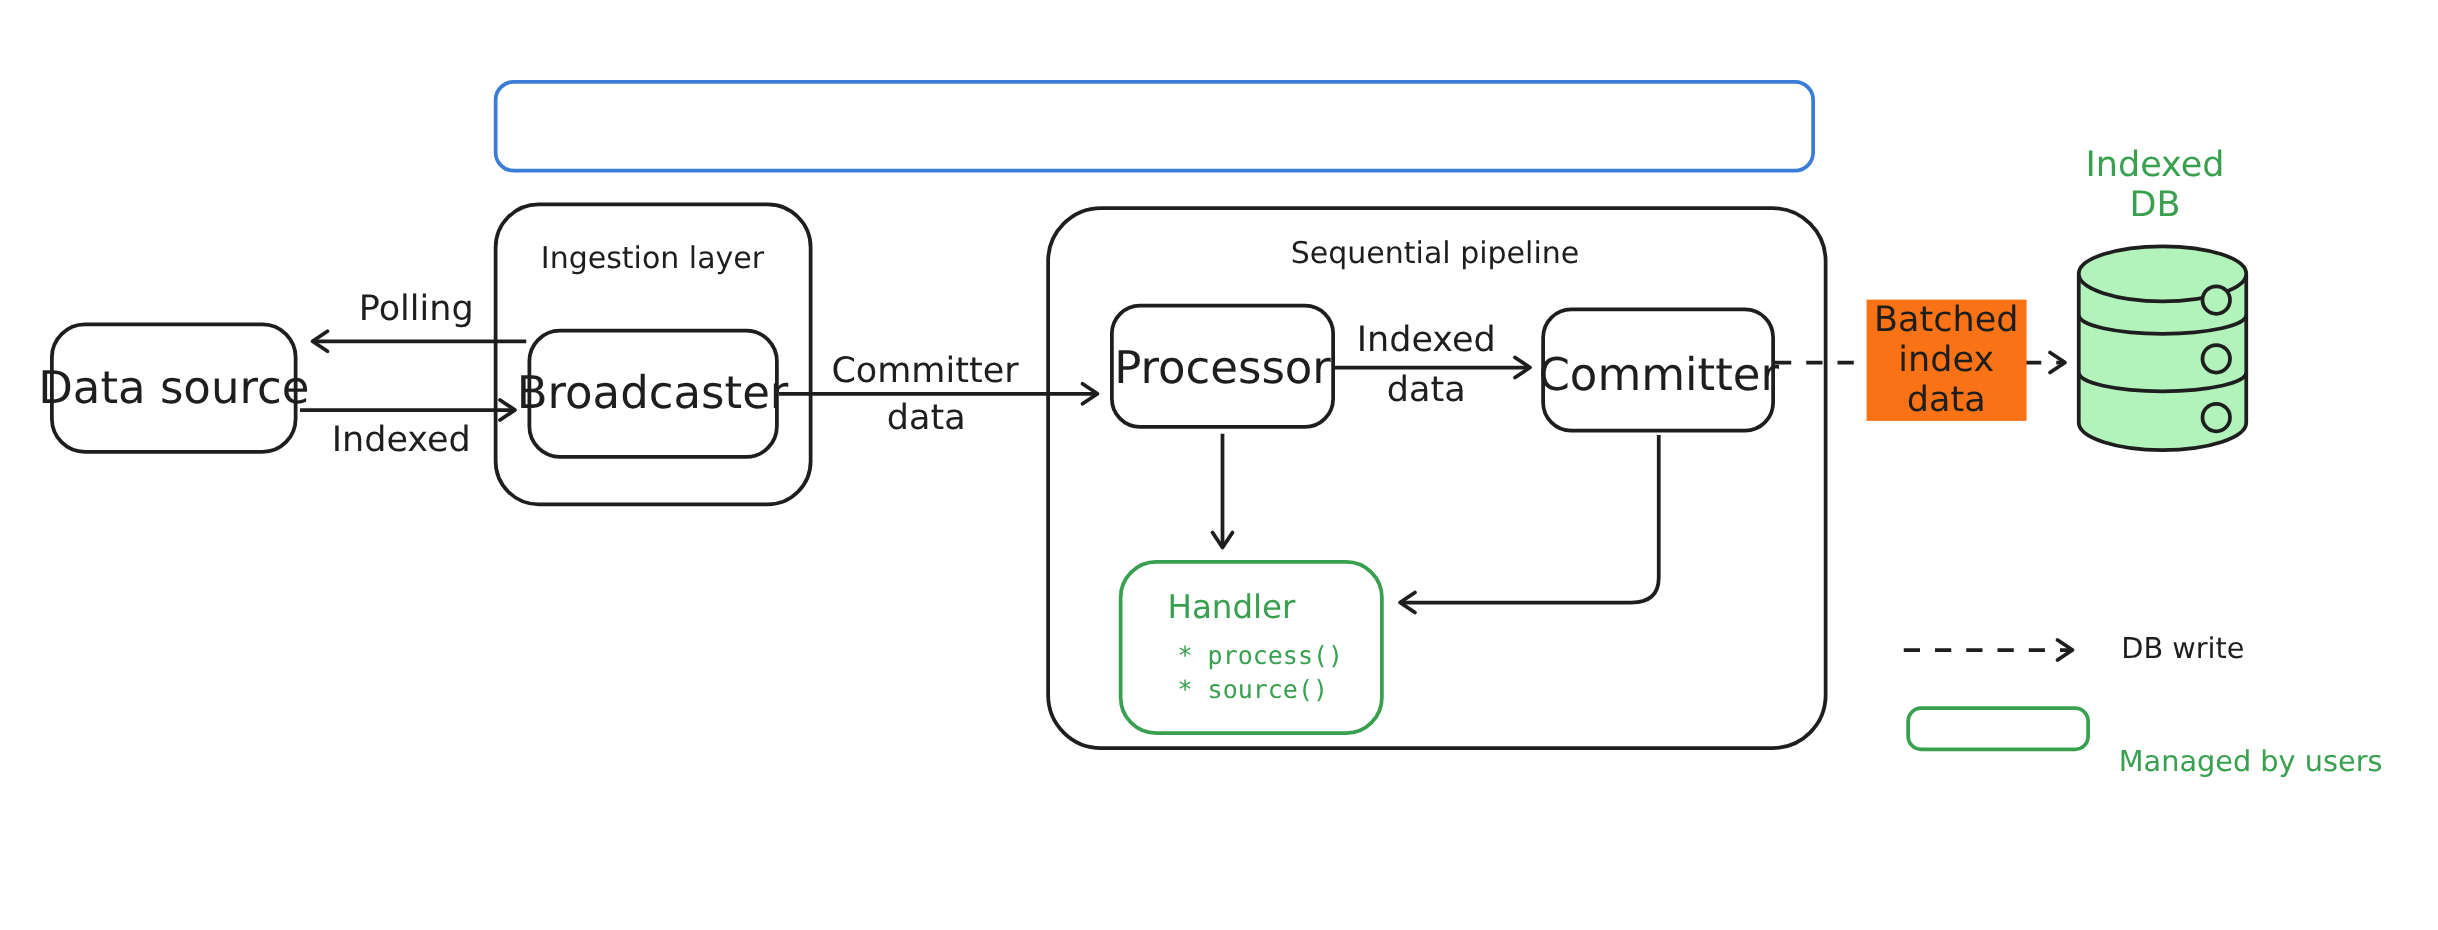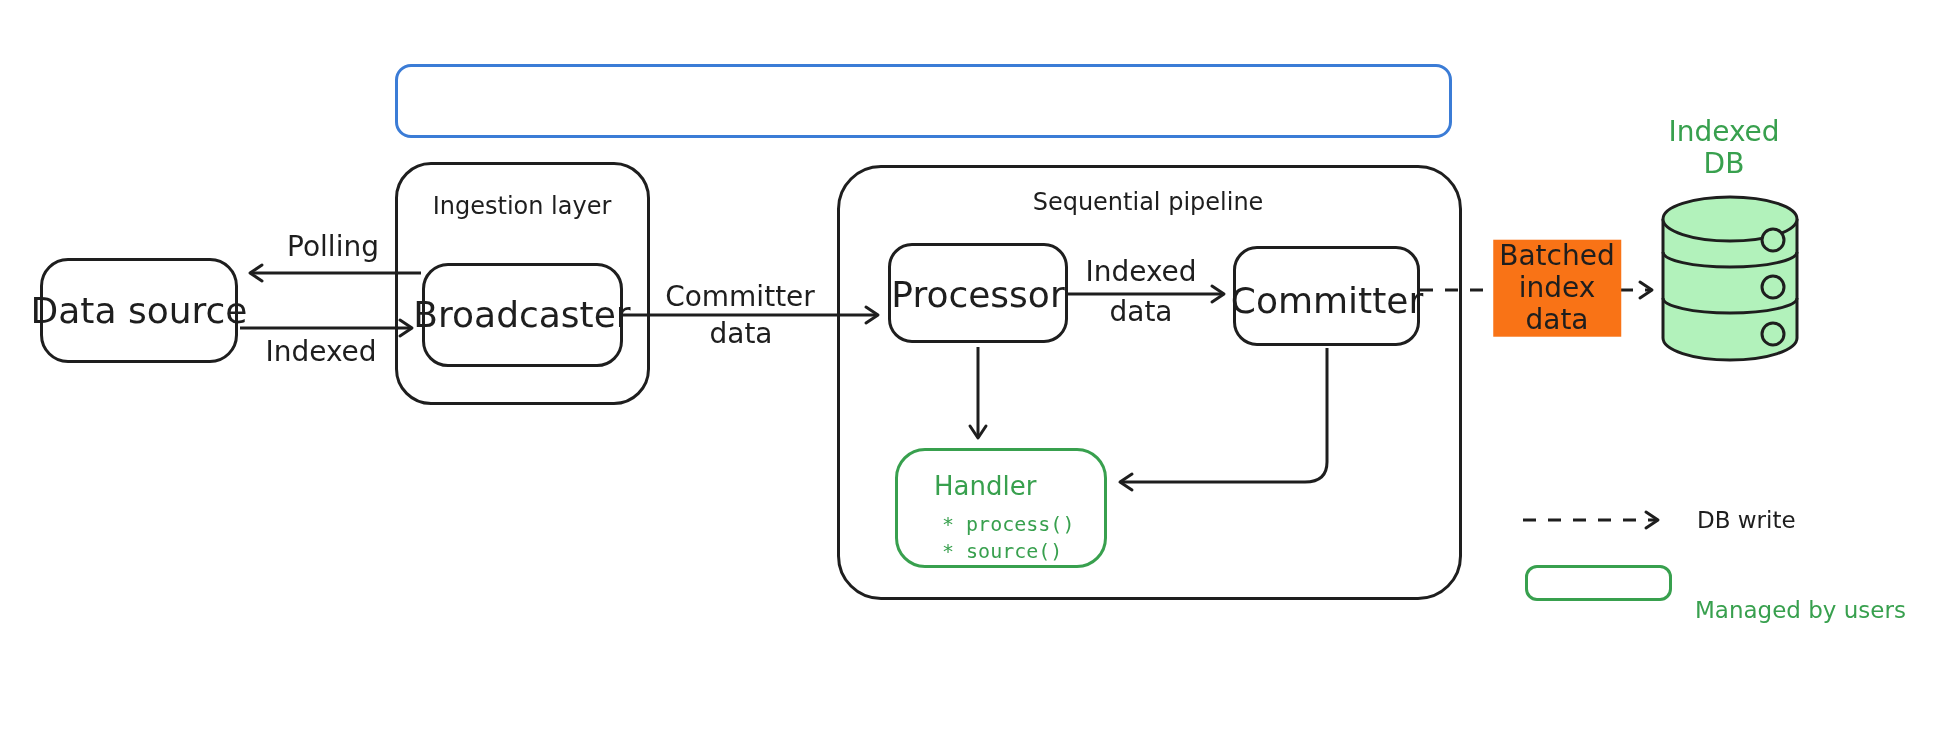--- a/index.html
+++ b/index.html
@@ -71,21 +71,21 @@
     </g>
 
     <path d="M1523 520 L1658 520" stroke="var(--ink)" stroke-width="3" fill="none" stroke-dasharray="13 12" marker-end="url(#arr)"></path>
   </svg>
 
   <div class="box fgbox" style="left:40px;top:258px;width:198px;height:105px;border-radius:28px;"></div>
   <div class="box fgbox" style="left:422px;top:263px;width:201px;height:104px;border-radius:26px;"></div>
   <div class="box fgbox" style="left:888px;top:243px;width:180px;height:100px;border-radius:24px;"></div>
   <div class="box fgbox" style="left:1233px;top:246px;width:187px;height:100px;border-radius:24px;"></div>
 
-  <div id="handler-box" class="box fgbox" style="left:895px;top:448px;width:212px;height:120px;">
+  <div id="handler-box" class="box fgbox" style="left:895px;top:448px;width:212px;height:140px;">
     <div id="handler-title">Handler</div>
     <div class="handler-method mono">* process()</div>
     <div class="handler-method mono">* source()</div>
   </div>
 
   <div class="box fgbox" style="left:1525px;top:565px;width:147px;height:36px;border-radius:12px;border-color:var(--green);"></div>
 
 
   <div class="label f-ingest" style="left:522px;top:207px;">Ingestion layer</div>
 

